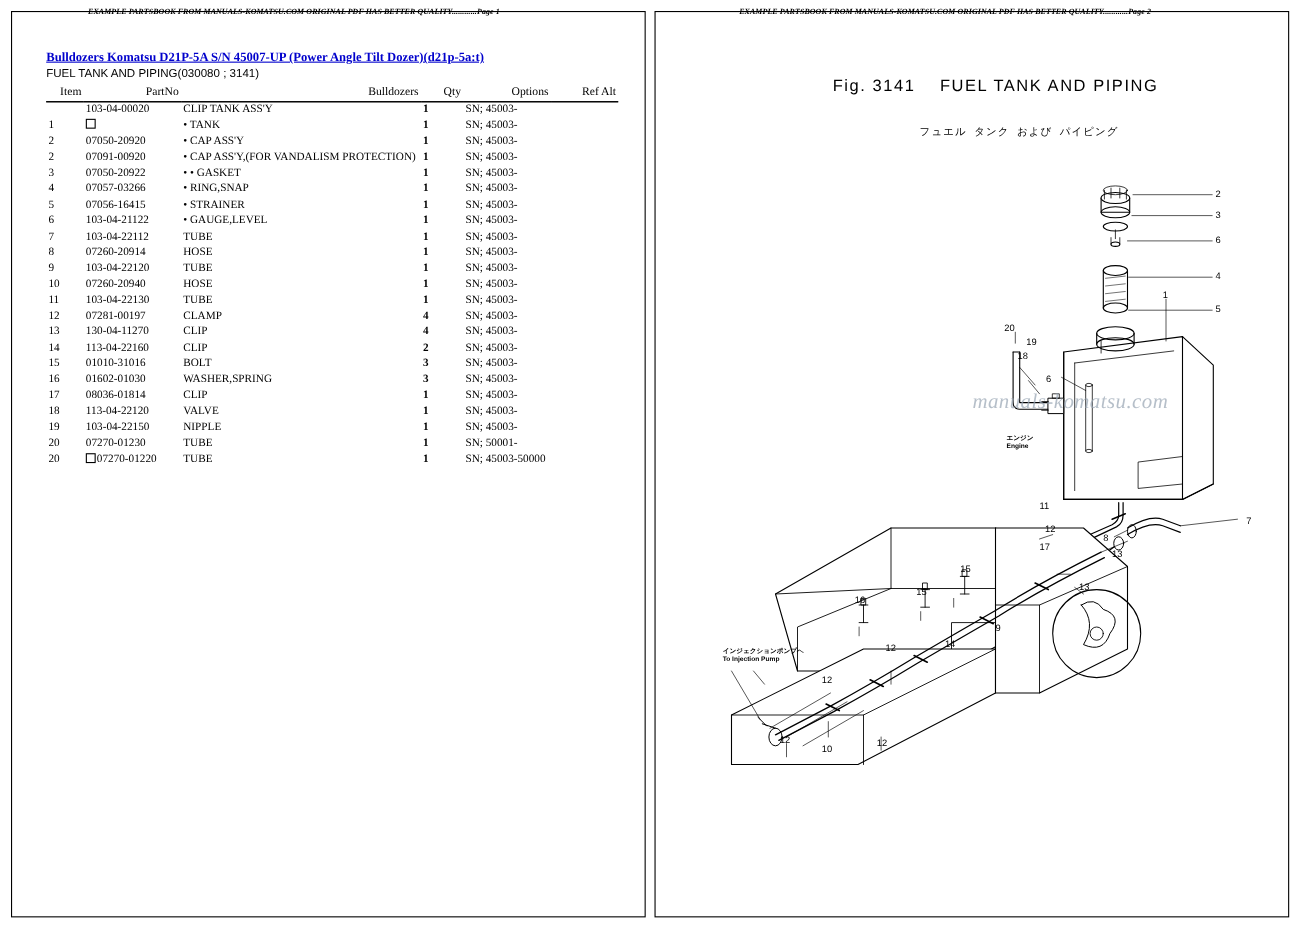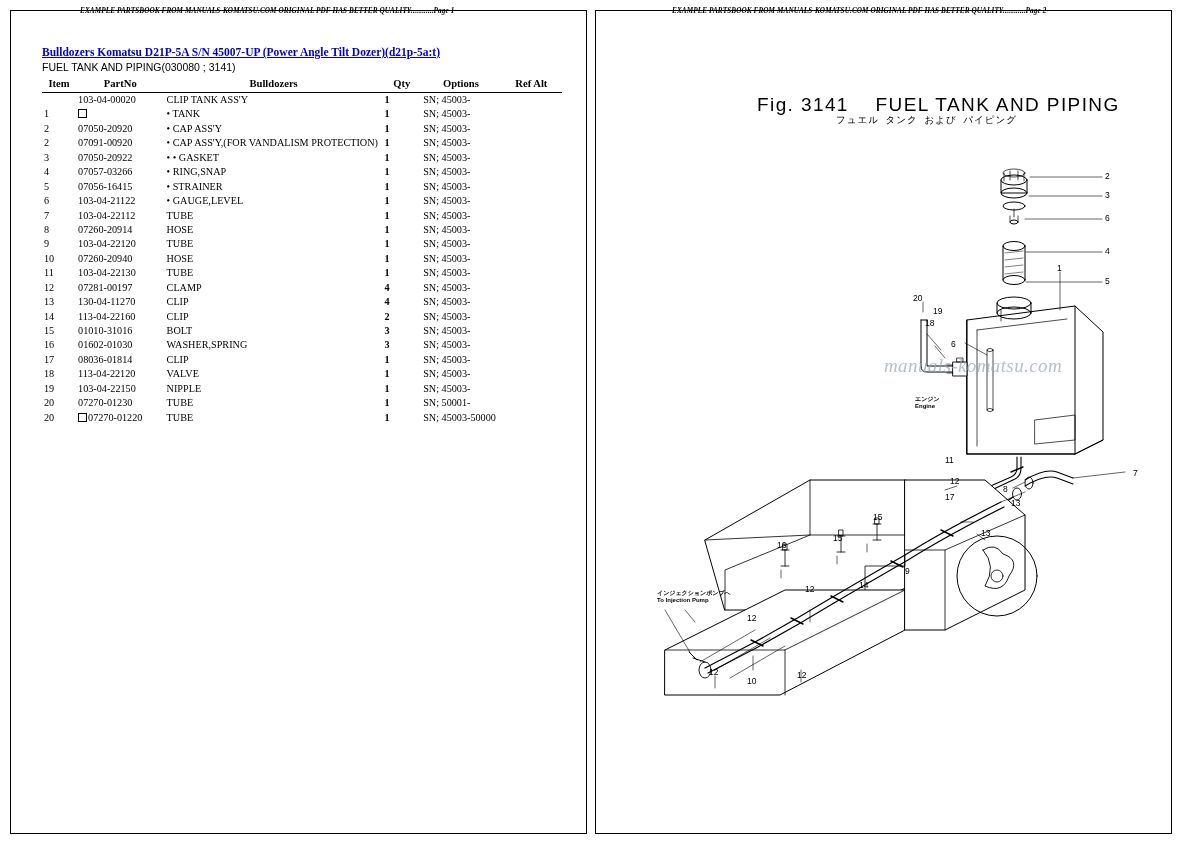--- a/index.html
+++ b/index.html
@@ -80,22 +80,22 @@
   table.parts {
     position: absolute;
     left: 42px;
     top: 77px;
     width: 520px;
     border-collapse: collapse;
     font-family: "Liberation Serif", serif;
     font-size: 10.2px;
   }
   table.parts th {
-    font-weight: bold;
-    text-align: center;
+    font-weight: normal;
+    text-align: right;
     padding: 1px 2px 3px 2px;
     font-size: 10.6px;
     border-bottom: 1px solid #000000;
   }
   table.parts td {
     padding: 1px 2px;
     vertical-align: top;
     line-height: 1.22;
   }
   .c-item   { width: 26px; }
@@ -122,23 +122,23 @@
     top: 70px;
     font-family: Liberation Mono, monospace;
     font-size: 9.5px;
     letter-spacing: 1px;
     white-space: nowrap;
     margin-top: 44px;
   }
   .fig-title {
     position: absolute;
     left: 757px;
-    top: 94px;
+    top: 70px;
     font-family: "Liberation Sans", sans-serif;
-    font-size: 19px;
+    font-size: 15px;
     letter-spacing: 1.4px;
     white-space: nowrap;
   }
 
   .watermark-big {
     position: absolute;
     left: 884px;
     top: 355px;
     font-family: "Liberation Serif", serif;
     font-size: 19px;

